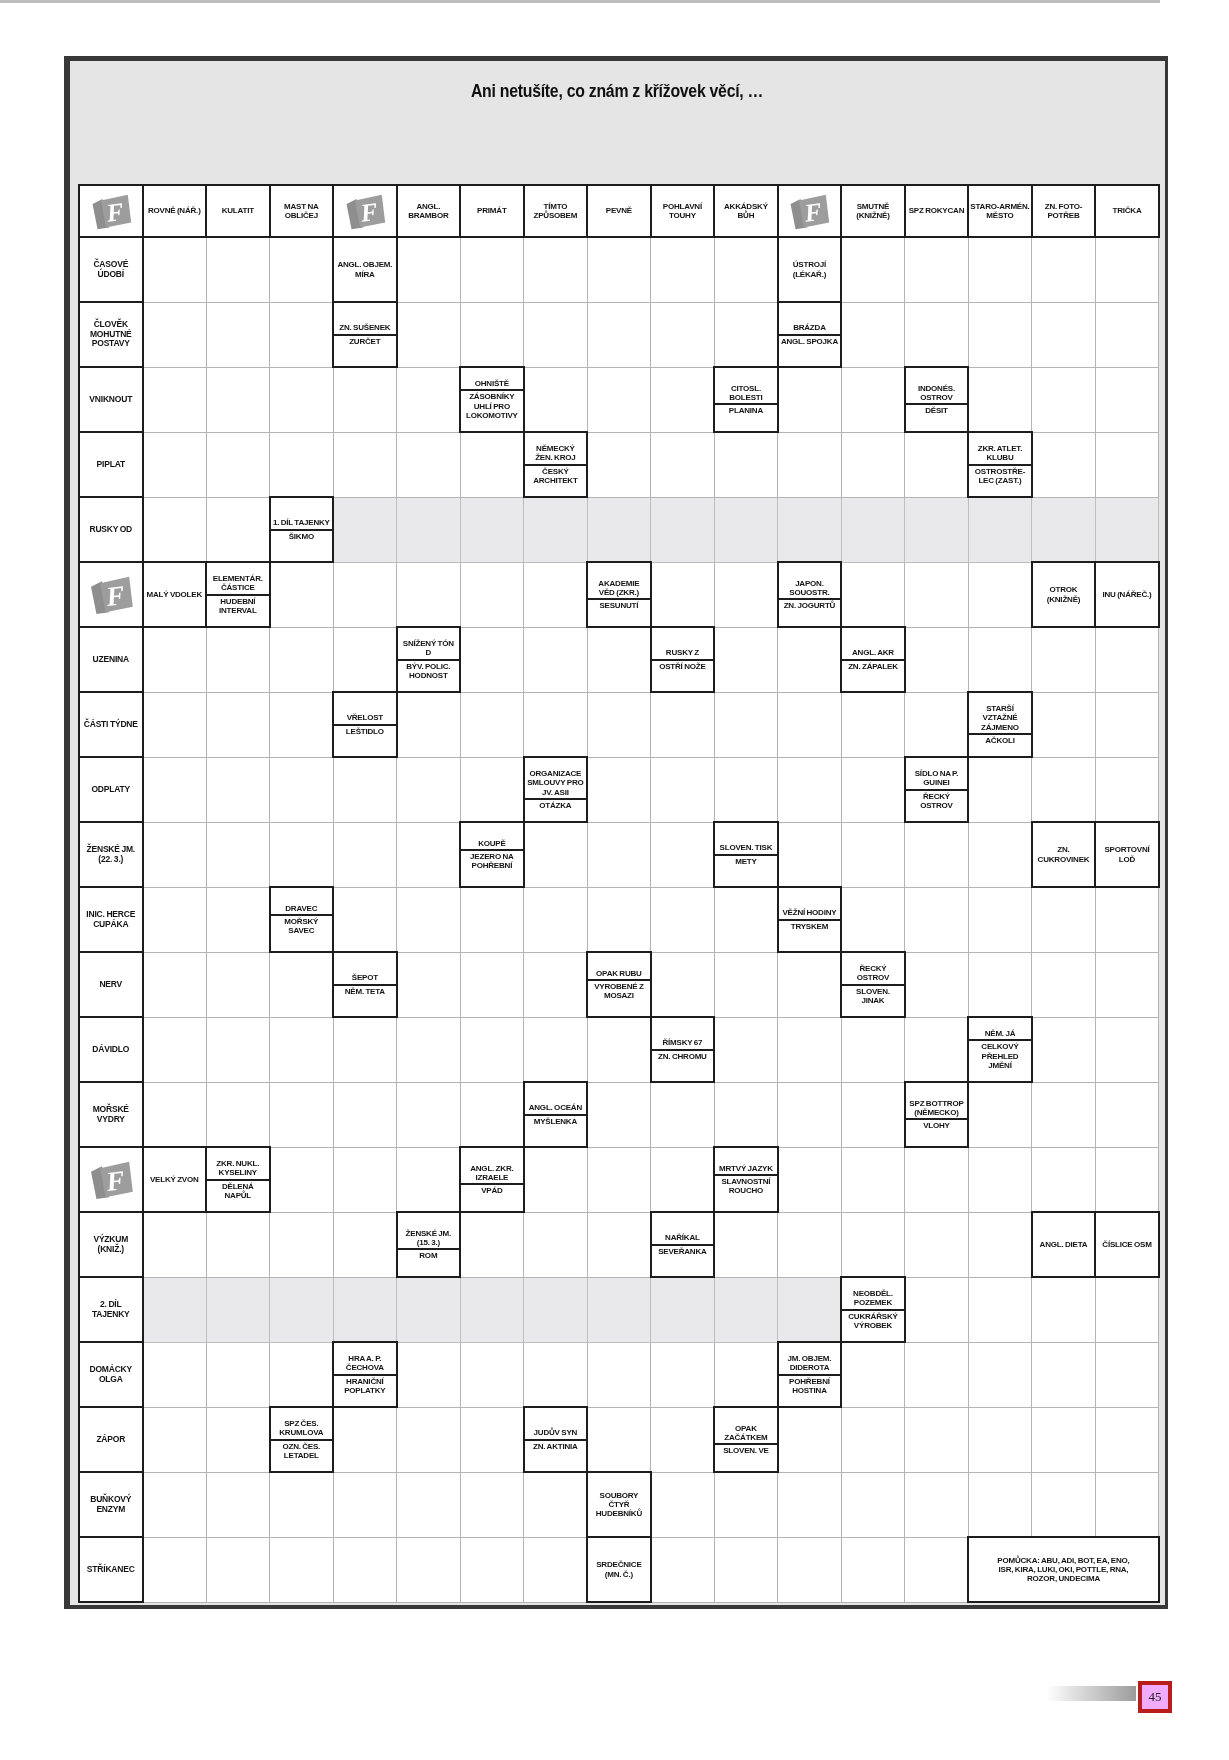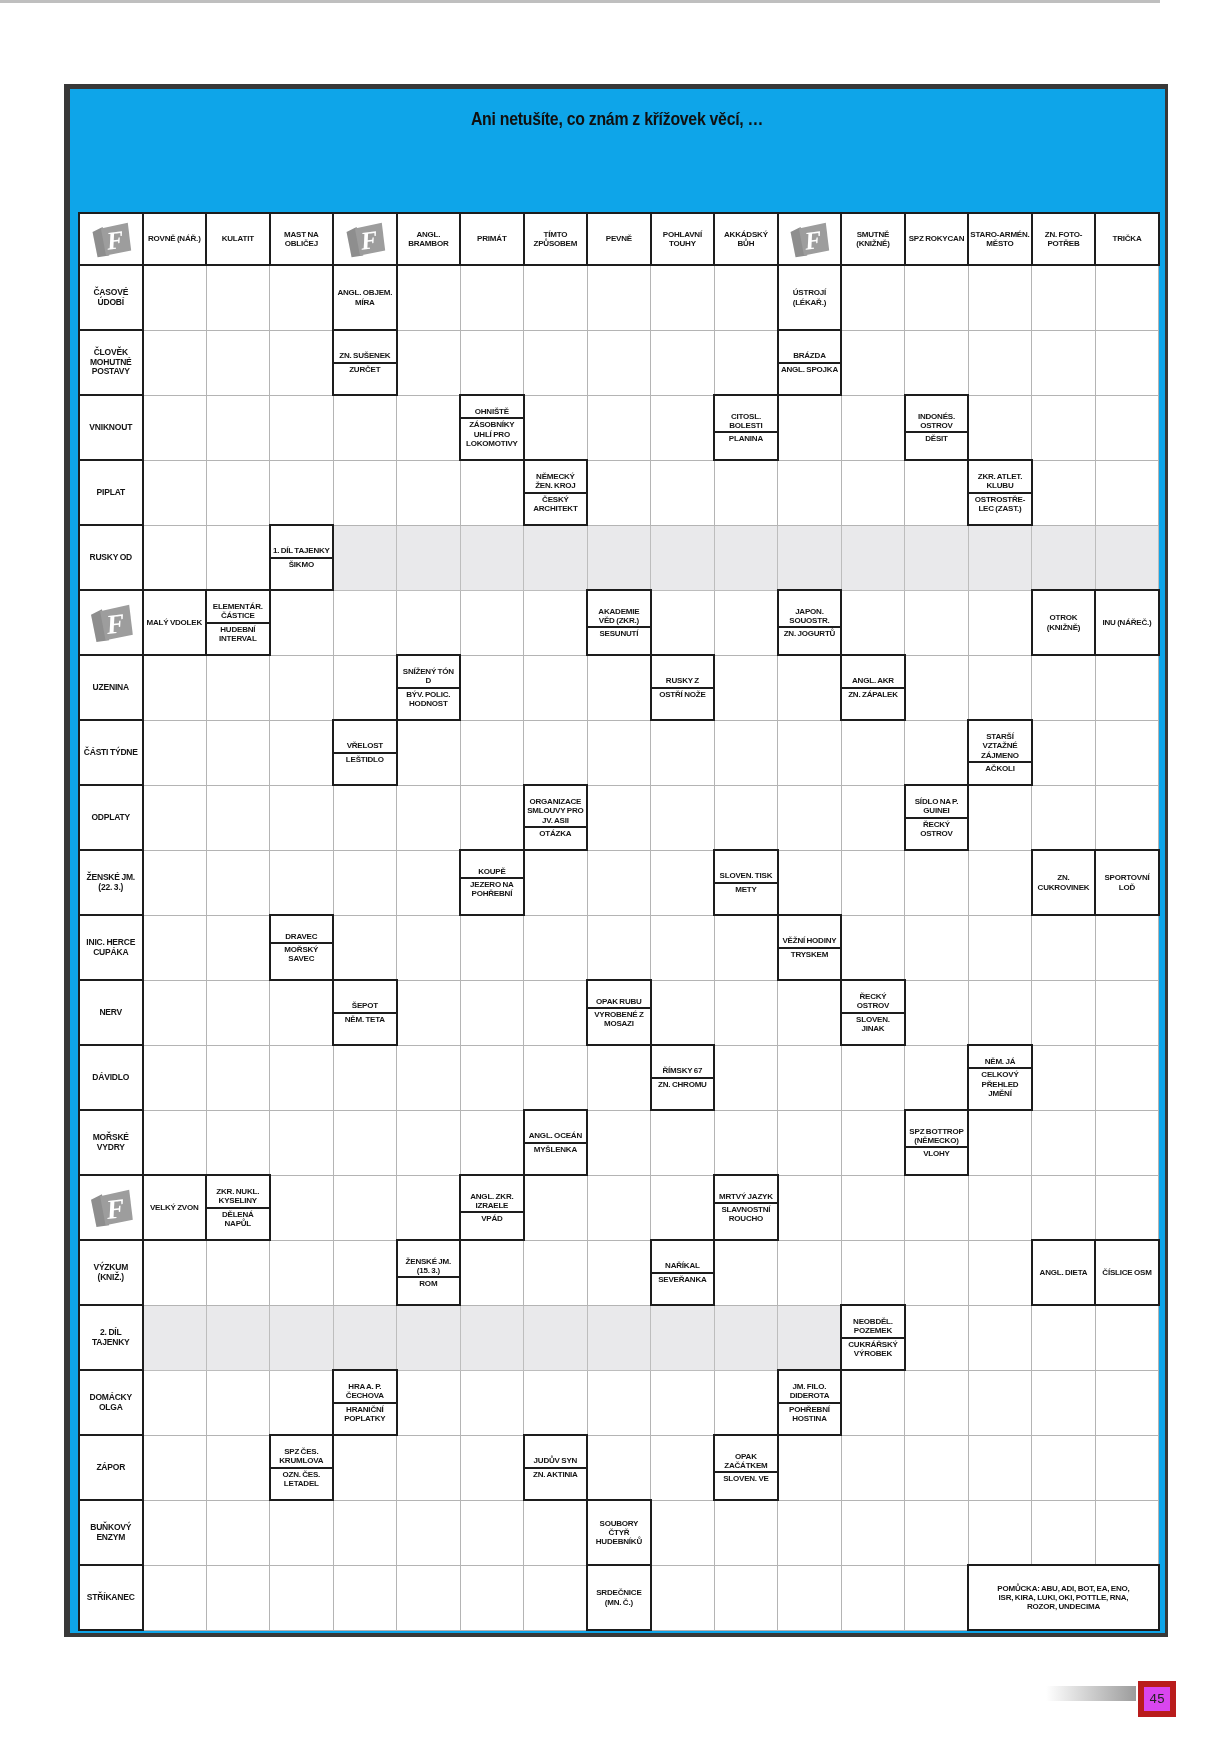--- a/index.html
+++ b/index.html
@@ -1,37 +1,37 @@
 <!DOCTYPE html>
 <html><head>
 <meta charset="utf-8">
 <style>
   html,body{margin:0;padding:0;background:#fff;}
   body{width:1229px;height:1760px;position:relative;font-family:"Liberation Sans",sans-serif;color:#141414;}
   .scan-edge{position:absolute;left:0;top:0;width:1160px;height:3px;background:#8a8a8a;opacity:.55;}
-  .sheet{position:absolute;left:64px;top:84px;width:1095px;height:1544px;border:solid #383838;border-width:5px 3px 4px 6px;background:#0ea5e9;}
+  .sheet{position:absolute;left:64px;top:56px;width:1095px;height:1544px;border:solid #383838;border-width:5px 3px 4px 6px;background:#e5e5e5;}
   .titles{position:absolute;left:0;top:20px;width:100%;text-align:center;}
   .t1{font-size:18px;font-weight:bold;letter-spacing:-.3px;display:inline-block;transform:scaleX(.88);white-space:nowrap;color:#101010;}
   .t2{font-size:17px;font-weight:bold;display:inline-block;transform:scaleX(.9);margin-top:9px;white-space:nowrap;color:#0a0a0a;}
   table.xw{position:absolute;left:8px;top:123px;width:1080px;border-collapse:collapse;table-layout:fixed;}
   table.xw td{padding:0;vertical-align:middle;overflow:hidden;}
   td.empty{border:1px solid #b4b4b4;background:#fff;}
   td.gray{border:1px solid #bdbdbd;background:#e9e9eb;}
   td.h,td.lbl,td.clue,td.note,td.logoc{border:2.5px solid #1d1d1d;background:#fff;}
   .ct{font-weight:bold;font-size:8px;line-height:1.14;letter-spacing:-.2px;text-align:center;word-spacing:-.5px;}
   td.h .ct{font-size:8px;}
   td.lbl .ct{font-size:8.5px;}
   .stack{display:flex;flex-direction:column;height:100%;}
   .part{flex:1;display:flex;align-items:center;justify-content:center;padding:1px 2px;}
   .part + .part{border-top:2px solid #1d1d1d;}
   .one{display:flex;align-items:center;justify-content:center;height:100%;padding:1px 2px;}
   .logo-wrap{display:flex;align-items:center;justify-content:center;height:100%;}
   td.note .one{padding:2px 24px;}
   .footer-bar{position:absolute;left:1046px;top:1686px;width:90px;height:15px;background:linear-gradient(to right,#ffffff,#9c9c9c);}
-  .pagenum{position:absolute;left:1138px;top:1681px;width:26px;height:24px;border:6px solid #b91c1c;background:#d946ef;display:flex;align-items:center;justify-content:center;font-size:13px;font-family:Liberation Mono, monospace;color:#222;}
+  .pagenum{position:absolute;left:1138px;top:1681px;width:26px;height:24px;border:4px solid #b91c1c;background:#f0abfc;display:flex;align-items:center;justify-content:center;font-size:13px;font-family:Liberation Serif, serif;color:#222;}
 </style>
 </head>
 <body>
 
 <div class="scan-edge"></div>
 
 <div class="sheet">
   <div class="titles">
     <div><span class="t1">Ani netušíte, co znám z křížovek věcí, …</span></div>
   </div>
@@ -922,21 +922,21 @@
           </td>
           <td class="empty"></td>
           <td class="empty"></td>
           <td class="empty"></td>
           <td class="empty"></td>
           <td class="empty"></td>
           <td class="empty"></td>
           <td class="clue">
             <div class="stack">
               <div class="part">
-                <div class="ct">JM. FILO. DIDEROTA</div>
+                <div class="ct">JM. OBJEM. DIDEROTA</div>
               </div>
               <div class="part">
                 <div class="ct">POHŘEBNÍ HOSTINA</div>
               </div>
             </div>
           </td>
           <td class="empty"></td>
           <td class="empty"></td>
           <td class="empty"></td>
           <td class="empty"></td>

